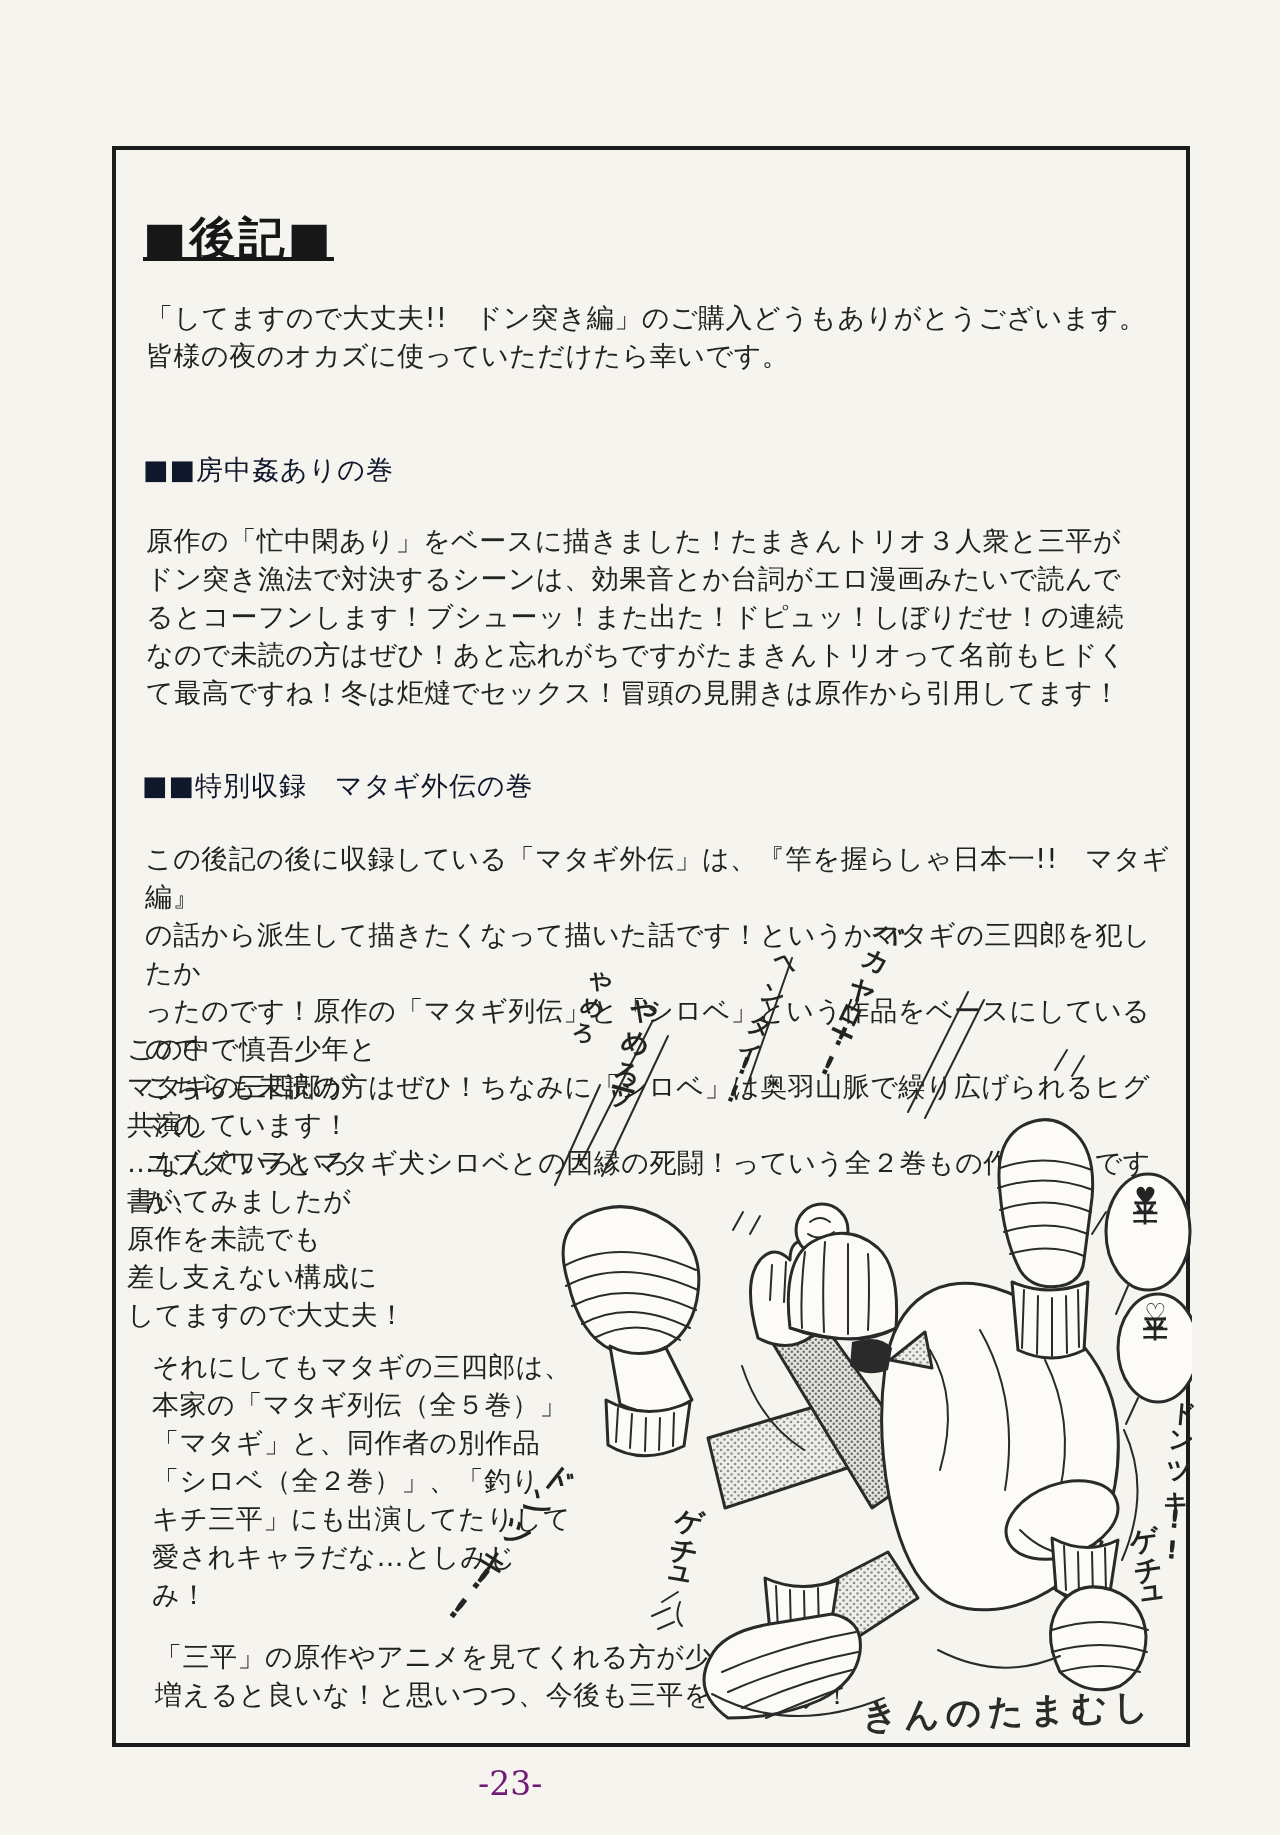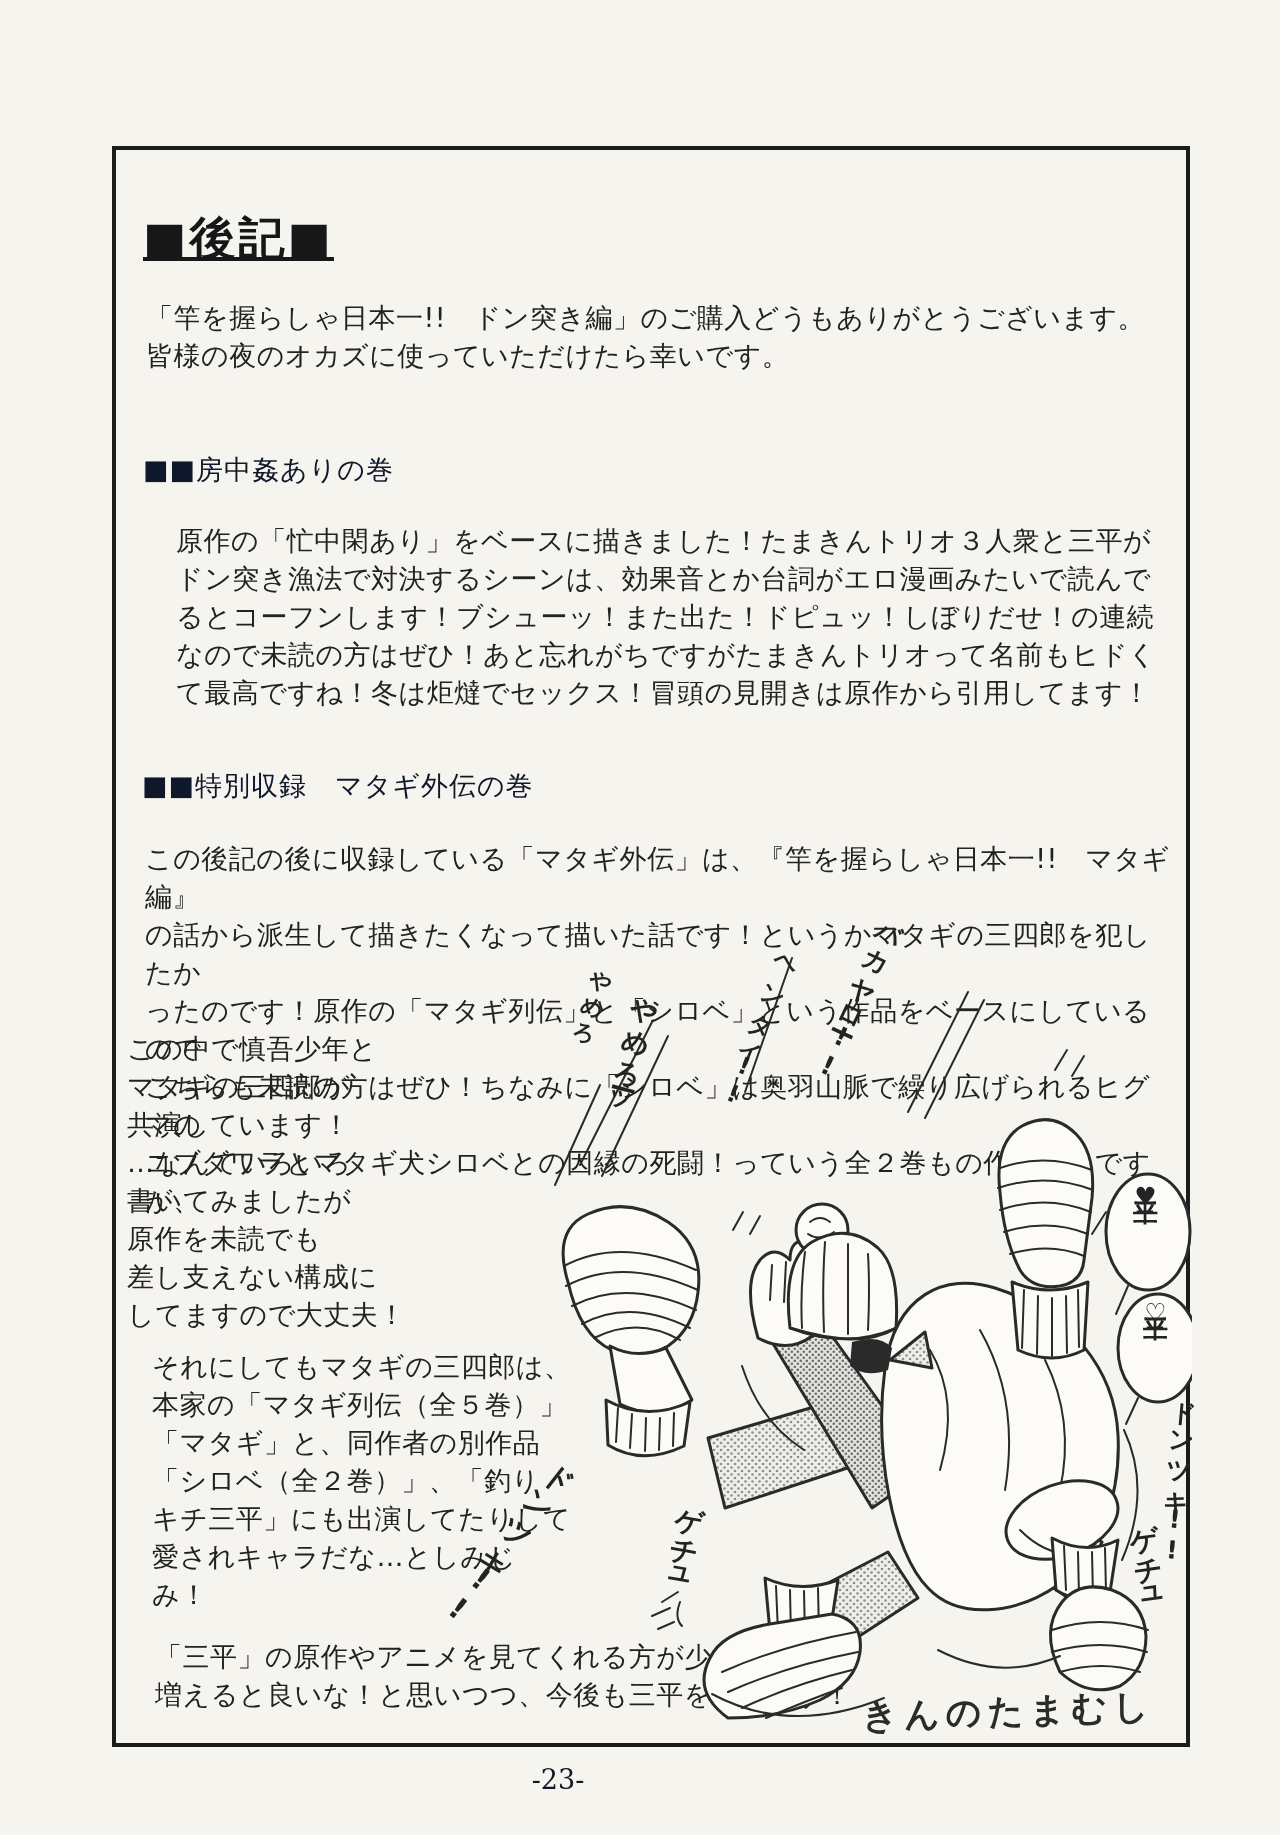--- a/index.html
+++ b/index.html
@@ -18,22 +18,22 @@
     font-size:46px;font-weight:bold;letter-spacing:3px;color:#171717;text-decoration:underline;
   }
   .heading{
     font-size:27px;color:#0f172a;letter-spacing:1px;
   }
   .lines{
     font-size:27px;line-height:38px;white-space:pre-line;color:#222;
     letter-spacing:0.5px;
   }
   .pagenum{
-    font-family:"DejaVu Serif",serif;font-size:27px;color:#0f172a;
-    width:160px;text-align:center;
+    font-family:"DejaVu Serif",serif;font-size:33px;color:#701a75;
+    width:160px;text-align:left;
   }
   .vtext{
     writing-mode:vertical-rl;text-orientation:upright;
     font-weight:bold;color:#232323;white-space:nowrap;line-height:1;
   }
   .hand{letter-spacing:2px;}
   .sig{
     font-size:35px;font-weight:bold;color:#2b2b2b;letter-spacing:6px;
     transform:rotate(-2deg);
   }
@@ -43,25 +43,25 @@
   svg .tone2{fill:url(#tone2);stroke:#2a2a2a;stroke-width:3;stroke-linejoin:round;}
   svg .dark{fill:#2a2a2a;stroke:none;}
 </style>
 </head>
 <body>
 
 <div class="page-border"></div>
 
 <div class="abs title" style="left:143px;top:208px;">■後記■</div>
 
-<div class="abs lines" style="left:146px;top:299px;width:1010px;">「竿を握らしゃ日本一!!　ドン突き編」のご購入どうもありがとうございます。
+<div class="abs lines" style="left:146px;top:299px;width:1010px;">「してますので大丈夫!!　ドン突き編」のご購入どうもありがとうございます。
 皆様の夜のオカズに使っていただけたら幸いです。</div>
 
 <div class="abs heading" style="left:143px;top:452px;">■■房中姦ありの巻</div>
-<div class="abs lines" style="left:146px;top:522px;width:1010px;margin-left:30px;">原作の「忙中閑あり」をベースに描きました！たまきんトリオ３人衆と三平が
+<div class="abs lines" style="left:146px;top:522px;width:1010px;">原作の「忙中閑あり」をベースに描きました！たまきんトリオ３人衆と三平が
 ドン突き漁法で対決するシーンは、効果音とか台詞がエロ漫画みたいで読んで
 るとコーフンします！ブシューッ！また出た！ドピュッ！しぼりだせ！の連続
 なので未読の方はぜひ！あと忘れがちですがたまきんトリオって名前もヒドく
 て最高ですね！冬は炬燵でセックス！冒頭の見開きは原作から引用してます！</div>
 
 <div class="abs heading" style="left:142px;top:768px;">■■特別収録　マタギ外伝の巻</div>
 <div class="abs lines" style="left:145px;top:840px;width:1030px;">この後記の後に収録している「マタギ外伝」は、『竿を握らしゃ日本一!!　マタギ編』
 の話から派生して描きたくなって描いた話です！というかマタギの三四郎を犯したか
 ったのです！原作の「マタギ列伝」と「シロベ」という作品をベースにしているので
 こちらも未読の方はぜひ！ちなみに「シロベ」は奥羽山脈で繰り広げられるヒグマの

